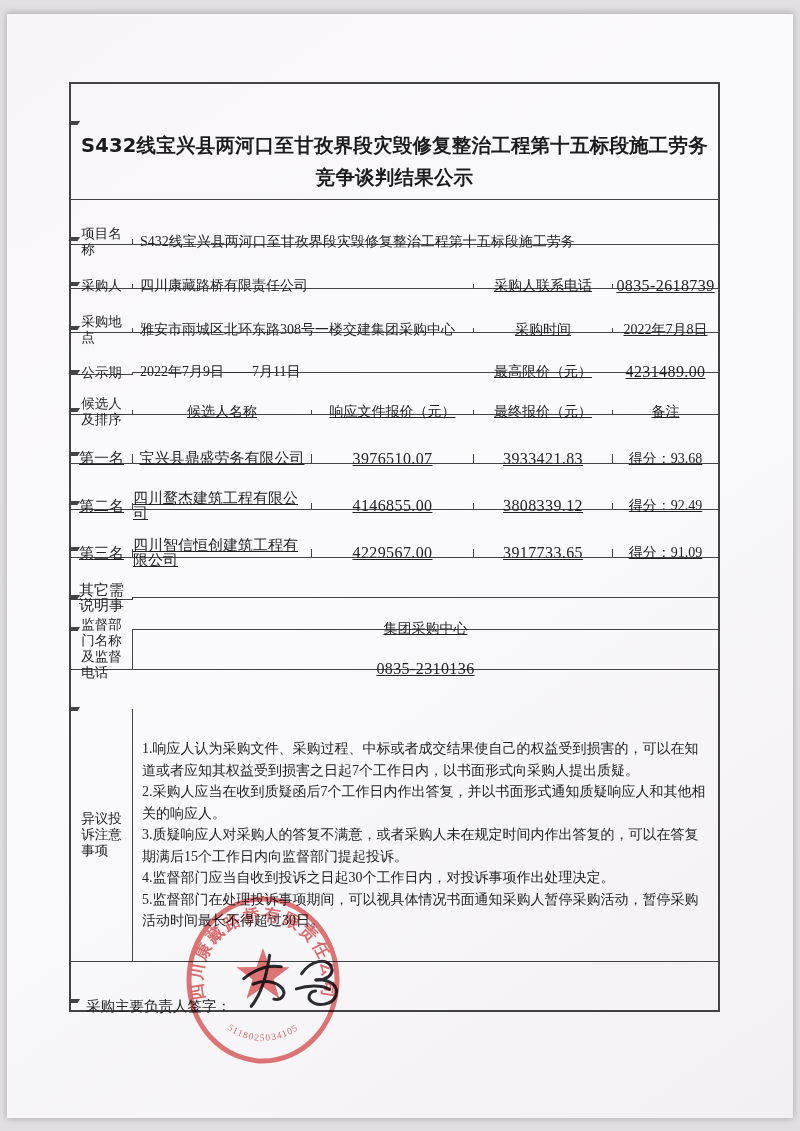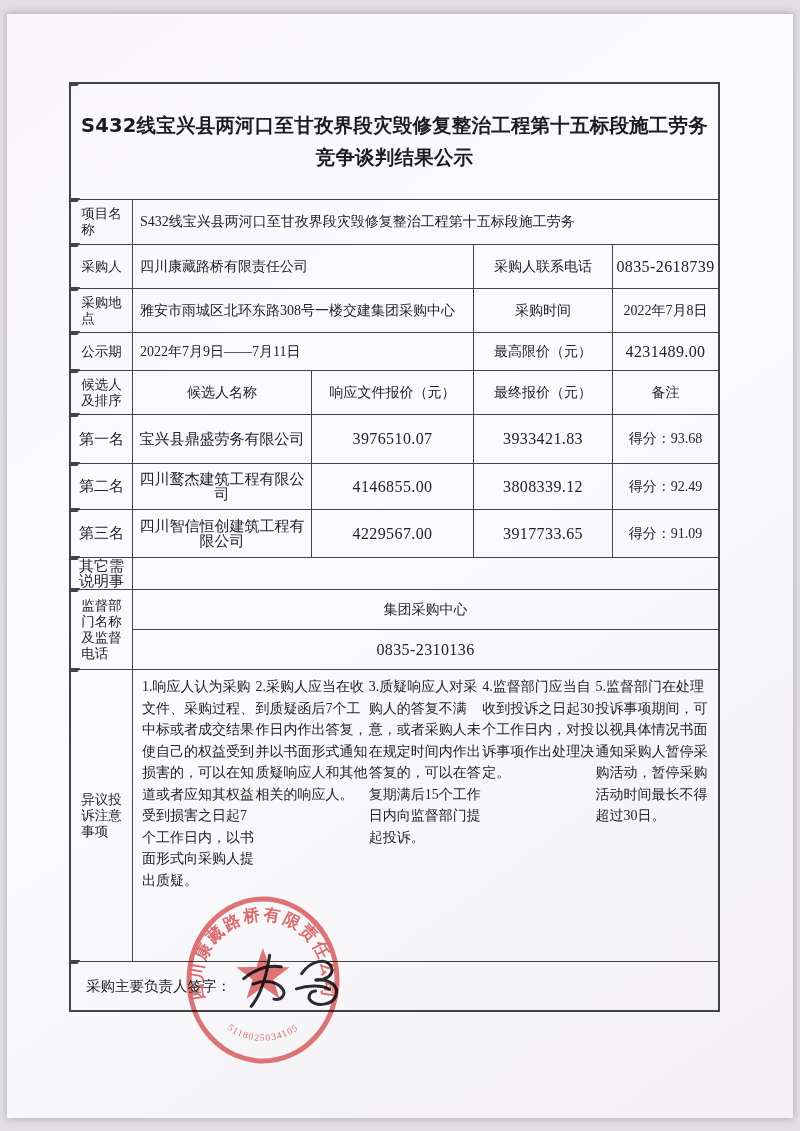--- a/index.html
+++ b/index.html
@@ -19,41 +19,41 @@
     position:absolute;left:69px;top:82px;
     display:grid;
     grid-template-columns:62px 179px 162px 139px 105px;
     grid-template-rows:116px 45px 44px 44px 38px 44px 49px 46px 48px 32px 40px 40px 292px 48px;
     border:2px solid #434345;
   }
   .cell{
     position:relative;box-sizing:border-box;
     border-right:1.4px solid #434345;border-bottom:1.4px solid #434345;
     display:flex;align-items:center;
-    font-size:14px;line-height:18px;color:#232326;
+    font-size:14px;line-height:18px;color:#232326;margin-top:39px;
   }
   .no-r{border-right:none;}
   .no-b{border-bottom:none;}
   .lbl{justify-content:center;white-space:pre-line;font-size:13.5px;line-height:16px;text-align:left;padding:1px 1px;}
   .lbl-sm{font-size:15px;line-height:15px;}
-  .ctr{justify-content:center;text-align:center;}
+  .ctr{justify-content:center;text-align:left;text-decoration:underline;}
   .lft{padding-left:7px;}
   .num{font-size:16px;letter-spacing:.4px;}
   .tick::before{
     content:"";position:absolute;left:-1px;top:-2px;width:9px;height:3.5px;
     background:#434345;transform:skewX(-35deg);
   }
   .title-cell{
     flex-direction:column;justify-content:center;gap:3px;
     font-family:"DejaVu Sans","Liberation Sans",sans-serif;
     font-weight:bold;font-size:19.5px;line-height:29px;text-align:center;
     letter-spacing:.2px;color:#1c1c1f;
   }
   .notice{
-    flex-direction:row;justify-content:center;align-items:flex-start;
+    flex-direction:column;justify-content:center;align-items:flex-start;
     padding:6px 9px;font-size:14px;line-height:21.5px;text-align:left;
   }
   .notice div{width:100%;}
   .sig{padding-left:15px;font-size:14.5px;}
   .signature{position:absolute;left:236px;top:948px;pointer-events:none;}
   .seal{
     position:absolute;left:183px;top:894px;width:160px;height:172px;
     opacity:.82;mix-blend-mode:multiply;pointer-events:none;
   }
 </style>

